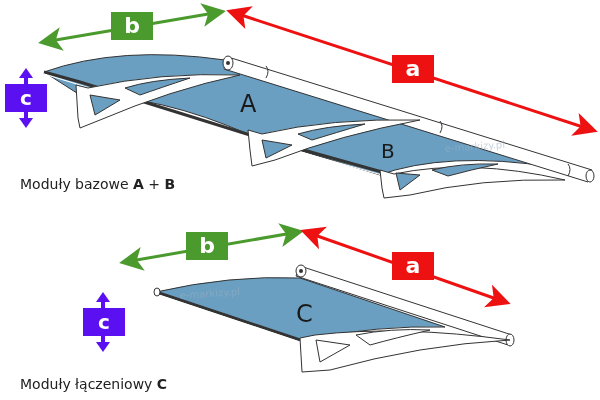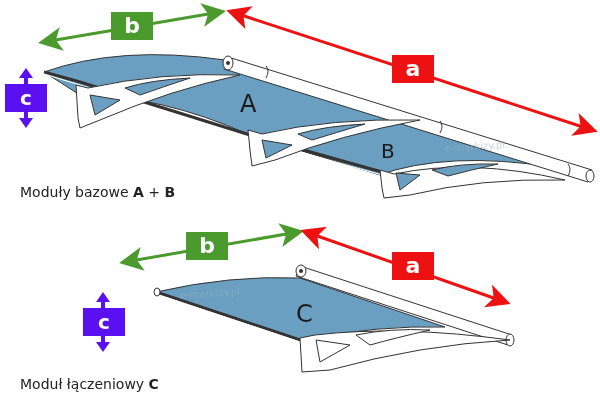--- a/index.html
+++ b/index.html
@@ -111,21 +111,21 @@
       <path d="M103,292 L110,302 L96,302 Z" fill="#5a10f0"></path>
       <rect x="101" y="300" width="4" height="9" fill="#5a10f0"></rect>
       <rect x="83" y="308" width="42" height="28" fill="#5a10f0"></rect>
       <rect x="101" y="334" width="4" height="10" fill="#5a10f0"></rect>
       <path d="M103,352 L110,342 L96,342 Z" fill="#5a10f0"></path>
     </g>
     <text class="dimlabel" x="104" y="329" font-size="20" text-anchor="middle">c</text>
   </g>
 </svg>
 
-<div class="caption" style="left:20px; top:184px;">
+<div class="caption" style="left:20px; top:176px;">
   <span>Moduły bazowe</span>
   <b>A</b><span> + </span><b>B</b>
 </div>
 
 <div class="caption" style="left:20px; top:376px;">
-  <span>Moduł łączeniowy</span>
+  <span>Moduły łączeniowy</span>
   <b>C</b>
 </div>
 
 </body></html>

